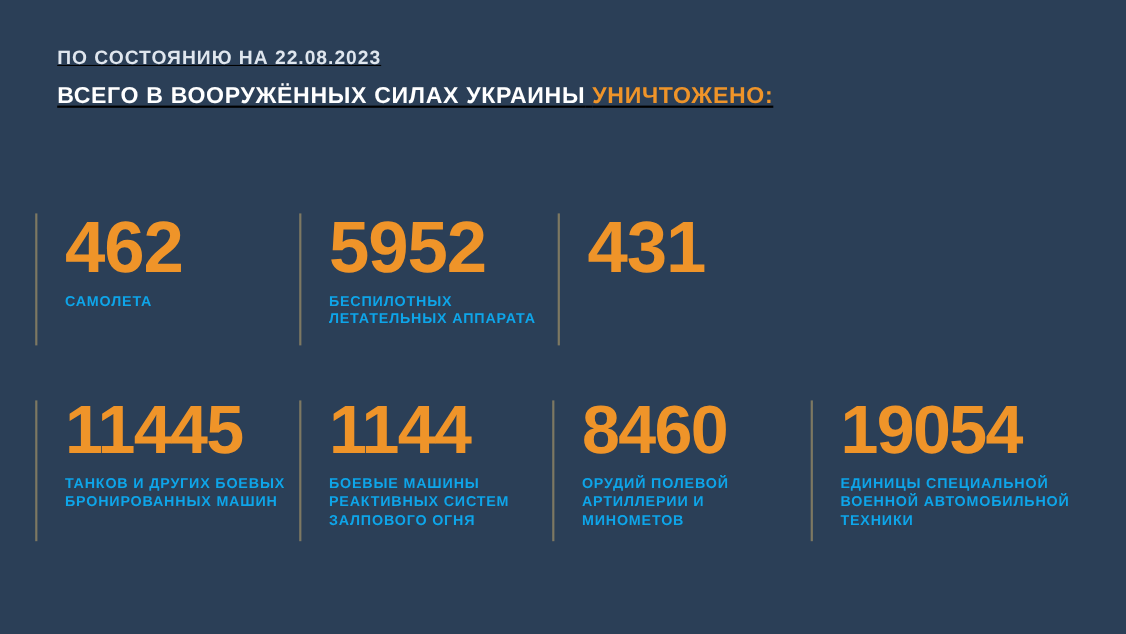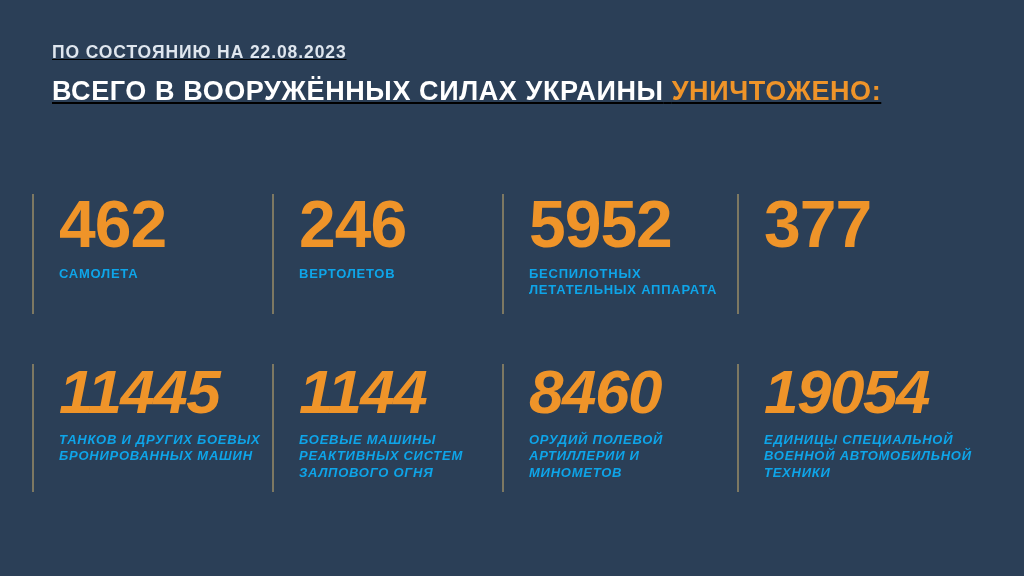--- a/index.html
+++ b/index.html
@@ -35,21 +35,21 @@
     font-size: 17.5px;
     font-weight: 700;
     letter-spacing: 0.9px;
     color: #dfe6ee;
     text-transform: uppercase;
     line-height: 1.2;
     white-space: nowrap;
   }
   .header-title {
     margin-top: 13px;
-    font-size: 27px;
+    font-size: 21px;
     font-weight: 700;
     letter-spacing: 0.6px;
     text-transform: uppercase;
     line-height: 1.15;
     white-space: nowrap;
   }
   .header-title .t-main { color: #ffffff; }
   .header-title .t-accent { color: #ef9429; }
 
   
@@ -61,21 +61,21 @@
     height: 576px;
   }
   .stat-row {
     position: absolute;
     left: 32px;
     width: 964px;
     display: flex;
     align-items: flex-start;
   }
   .stat-row.row-1 { top: 192px; }
-  .stat-row.row-2 { top: 362px; font-style: italic; }
+  .stat-row.row-2 { top: 362px; }
 
   .stat-block {
     position: relative;
     box-sizing: border-box;
     padding-left: 27px;
     min-height: 124px;
   }
   .stat-row.row-2 .stat-block { min-height: 132px; }
 
   .stat-block .divider {
@@ -133,36 +133,31 @@
   <div class="rows">
 
     <div class="stat-row row-1">
 
       <div class="stat-block c1">
         <span class="divider"></span>
         <div class="stat-number">462</div>
         <div class="stat-label">САМОЛЕТА</div>
       </div>
 
-      <div class="stat-block c2">
-        <span class="divider"></span>
-        <div class="stat-number">246</div>
-        <div class="stat-label">ВЕРТОЛЕТОВ</div>
-      </div>
 
       <div class="stat-block c3">
         <span class="divider"></span>
         <div class="stat-number">5952</div>
         <div class="stat-label">БЕСПИЛОТНЫХ
 ЛЕТАТЕЛЬНЫХ АППАРАТА</div>
       </div>
 
       <div class="stat-block c4">
         <span class="divider"></span>
-        <div class="stat-number">377</div>
+        <div class="stat-number">431</div>
       </div>
 
     </div>
 
     <div class="stat-row row-2">
 
       <div class="stat-block c1">
         <span class="divider"></span>
         <div class="stat-number">11445</div>
         <div class="stat-label">ТАНКОВ И ДРУГИХ БОЕВЫХ

